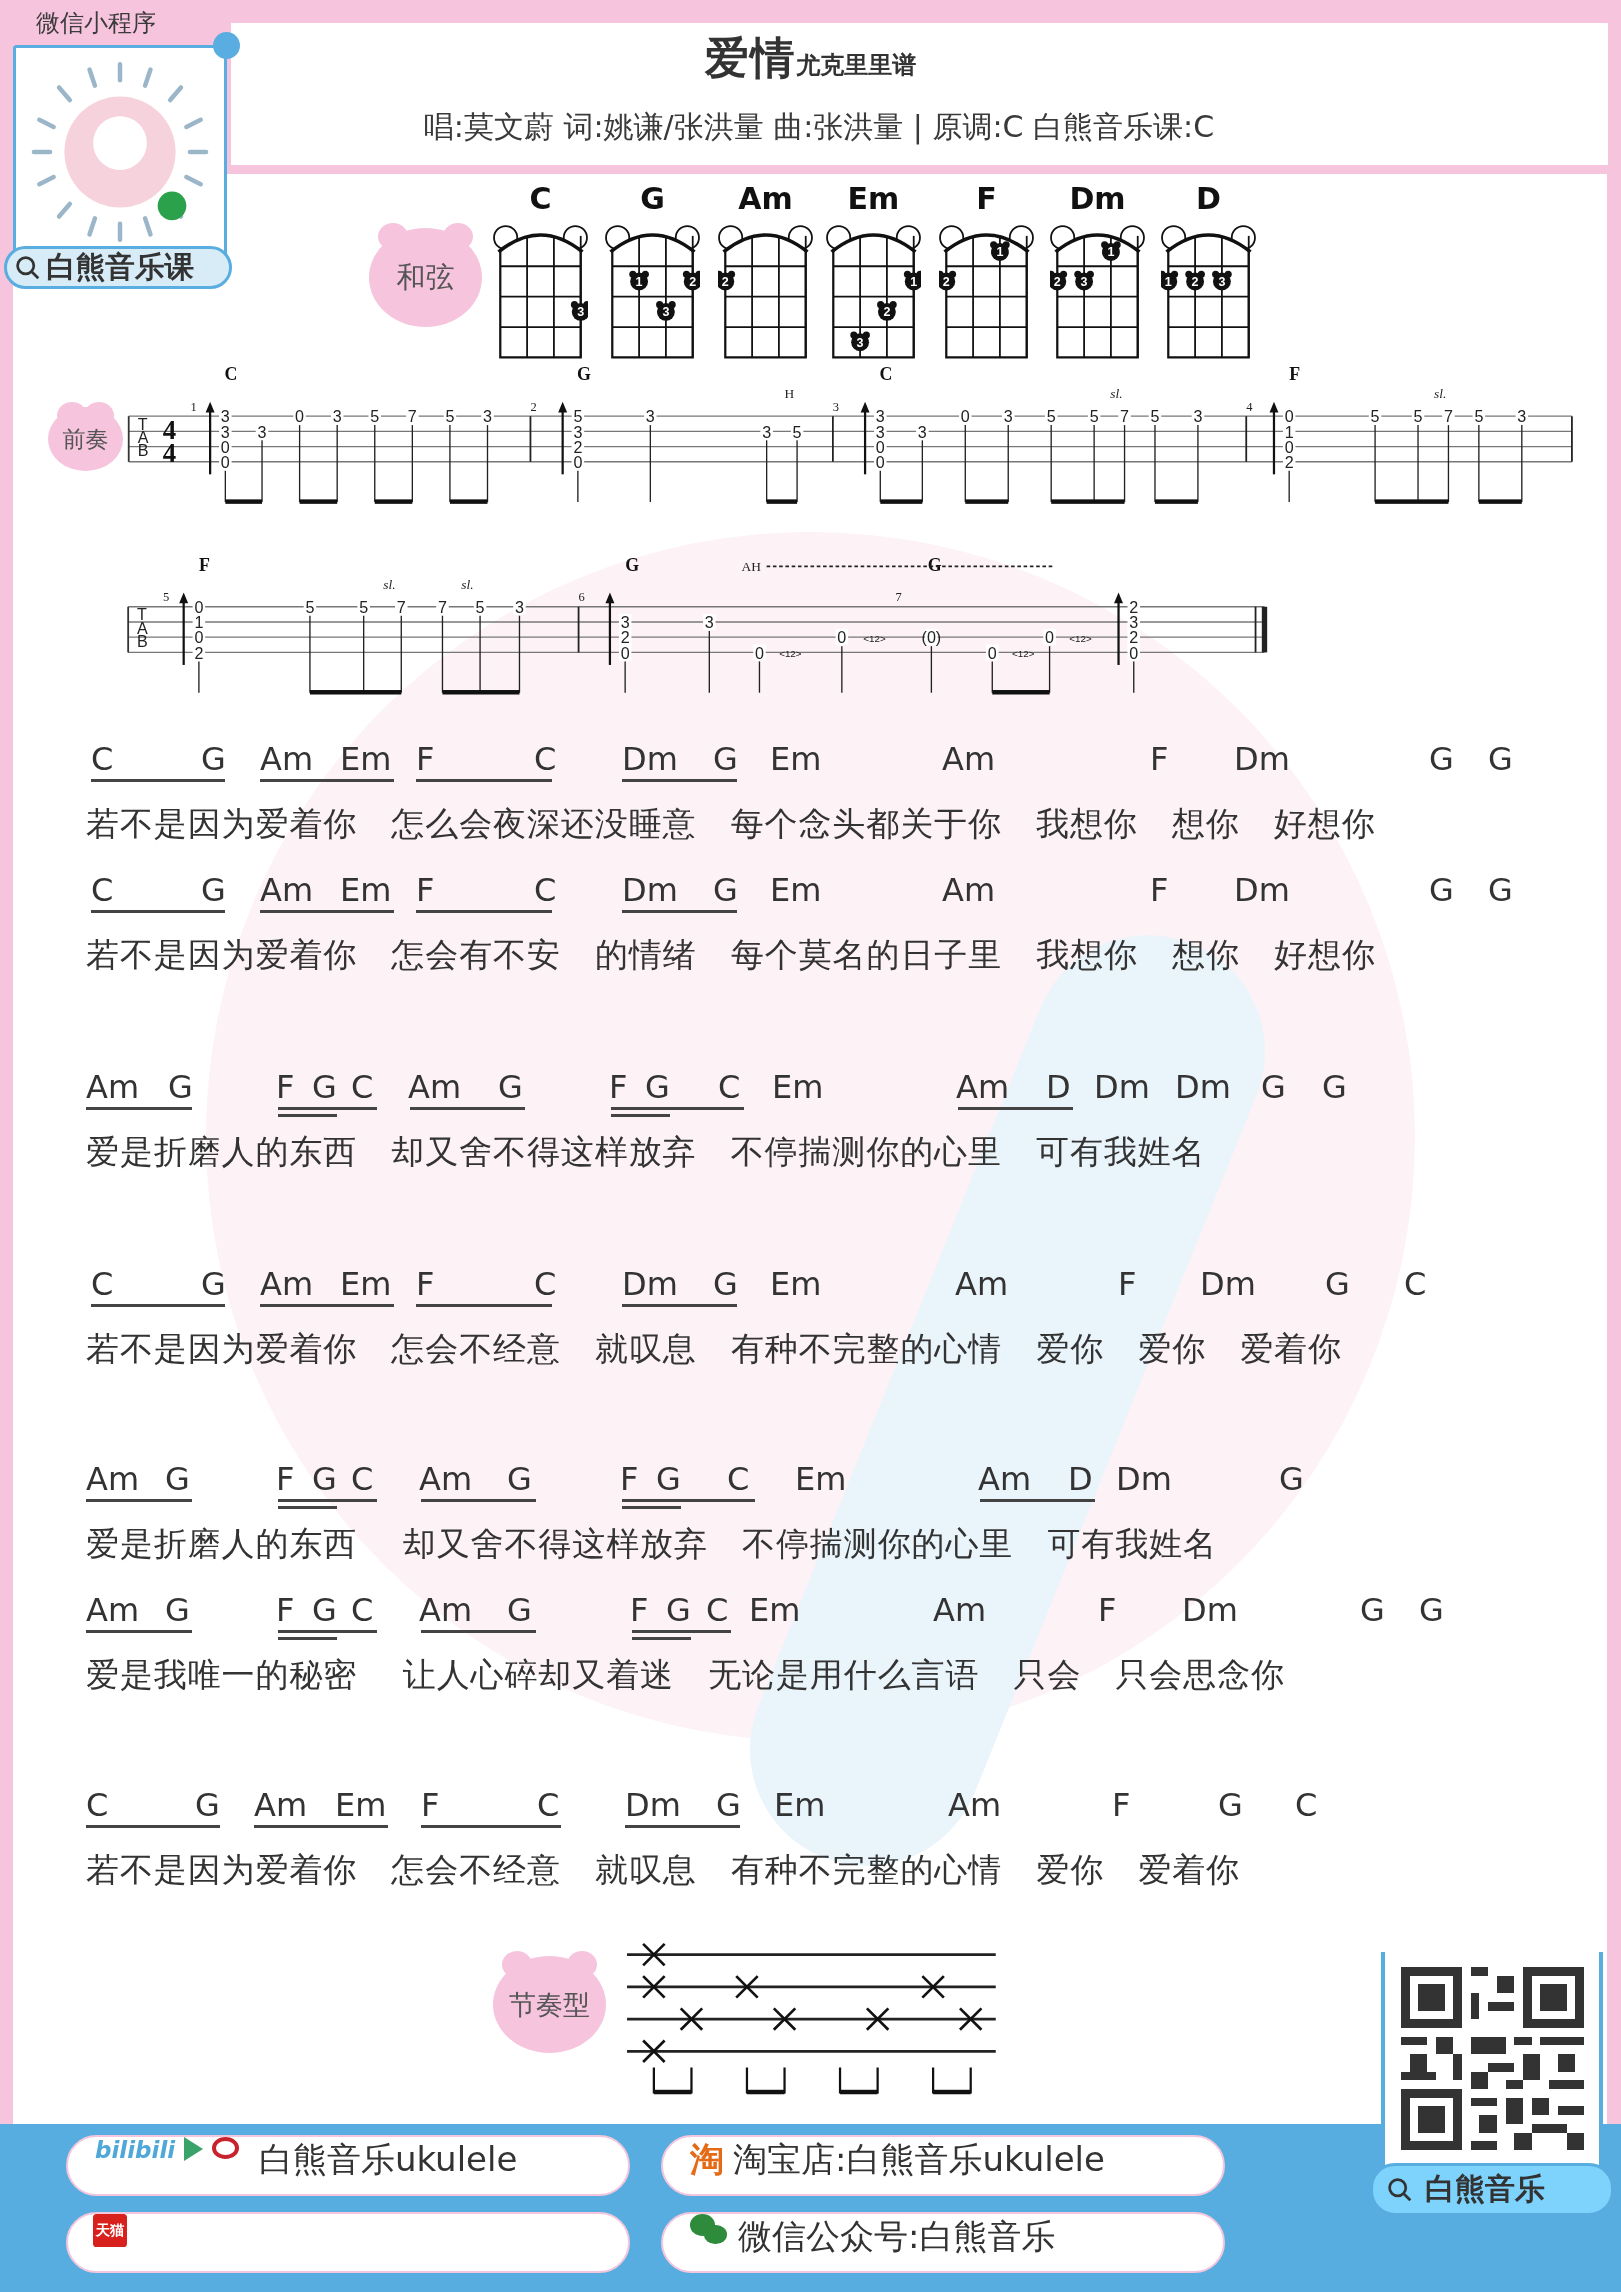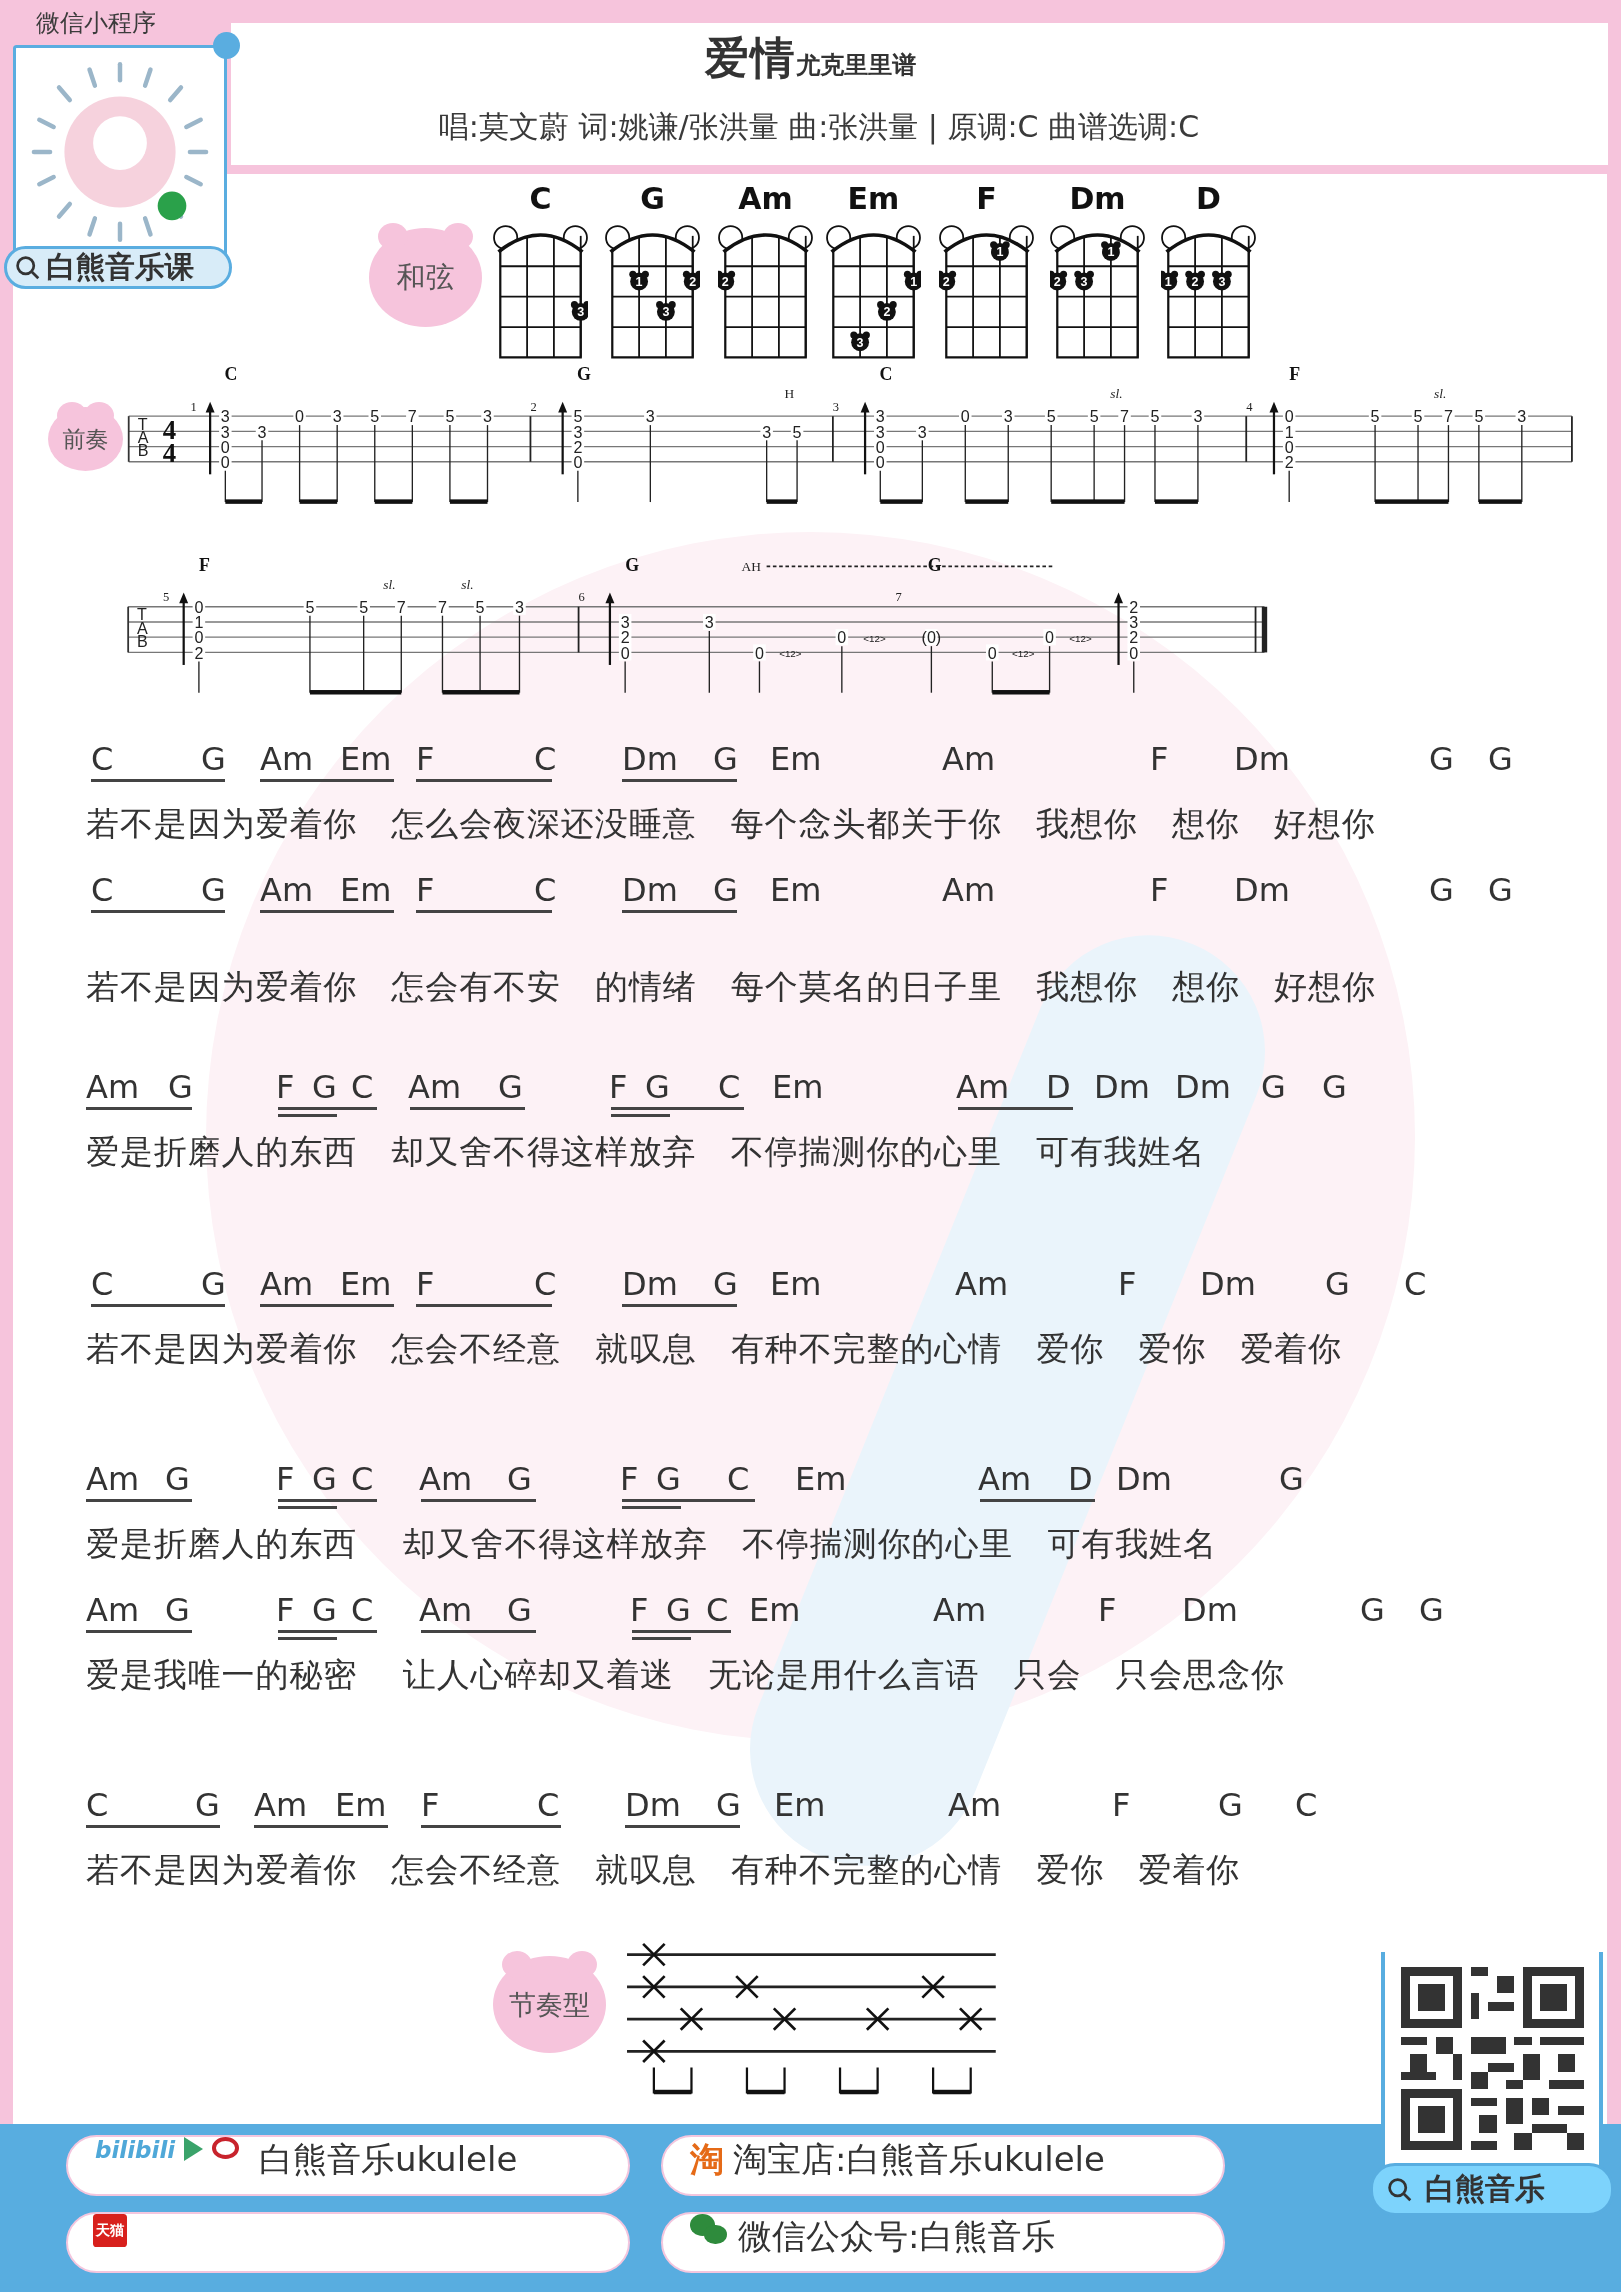--- a/index.html
+++ b/index.html
@@ -78,21 +78,21 @@
   <svg width="27" height="27" viewBox="0 0 30 30">
       <circle cx="13" cy="13" r="9" fill="none" stroke="#333" stroke-width="3"></circle>
       <line x1="20" y1="20" x2="27" y2="27" stroke="#333" stroke-width="3"></line>
     </svg>
   <span>白熊音乐课</span>
 </div>
 
 <div id="title" class="abs">
   <span class="t">爱情</span><span class="s">尤克里里谱</span>
 </div>
-<div id="credits" class="abs">唱:莫文蔚 词:姚谦/张洪量 曲:张洪量 | 原调:C 曲谱选调:C</div>
+<div id="credits" class="abs">唱:莫文蔚 词:姚谦/张洪量 曲:张洪量 | 原调:C 白熊音乐课:C</div>
 
 <div class="bear" style="left:369px;top:228px;width:113px;height:99px;">
     <span>和弦</span>
   </div>
 <div id="chords">
     <div class="chord" style="left: 493px;">
       <div class="name">C</div>
       <svg width="95" height="143" viewBox="0 0 106 160">
         <circle cx="14" cy="22" r="13" fill="#fff" stroke="#111" stroke-width="2"></circle>
         <circle cx="92" cy="22" r="13" fill="#fff" stroke="#111" stroke-width="2"></circle>
@@ -549,21 +549,21 @@
       <span class="crd" style="left: 942px; font-size: 32px;">Am</span>
       <span class="crd" style="left: 1150px; font-size: 32px;">F</span>
       <span class="crd" style="left: 1234px; font-size: 32px;">Dm</span>
       <span class="crd" style="left: 1429px; font-size: 32px;">G</span>
       <span class="crd" style="left: 1488px; font-size: 32px;">G</span>
       <div class="ul" style="left: 91px; width: 134px; top: 39px;"></div>
       <div class="ul" style="left: 260px; width: 134px; top: 39px;"></div>
       <div class="ul" style="left: 416px; width: 136px; top: 39px;"></div>
       <div class="ul" style="left: 622px; width: 115px; top: 39px;"></div>
     </div>
-    <div class="lyr" style="top: 933px; margin-top: 32px;">若不是因为爱着你   怎会有不安   的情绪   每个莫名的日子里   我想你   想你   好想你</div>
+    <div class="lyr" style="top: 933px;">若不是因为爱着你   怎会有不安   的情绪   每个莫名的日子里   我想你   想你   好想你</div>
     <div class="abs" style="left: 0px; top: 1068px; width: 1621px; height: 39px;">
       <span class="crd" style="left: 86px; font-size: 32px;">Am</span>
       <span class="crd" style="left: 168px; font-size: 32px;">G</span>
       <span class="crd" style="left: 276px; font-size: 32px;">F</span>
       <span class="crd" style="left: 312px; font-size: 32px;">G</span>
       <span class="crd" style="left: 351px; font-size: 32px;">C</span>
       <span class="crd" style="left: 408px; font-size: 32px;">Am</span>
       <span class="crd" style="left: 498px; font-size: 32px;">G</span>
       <span class="crd" style="left: 609px; font-size: 32px;">F</span>
       <span class="crd" style="left: 645px; font-size: 32px;">G</span>

